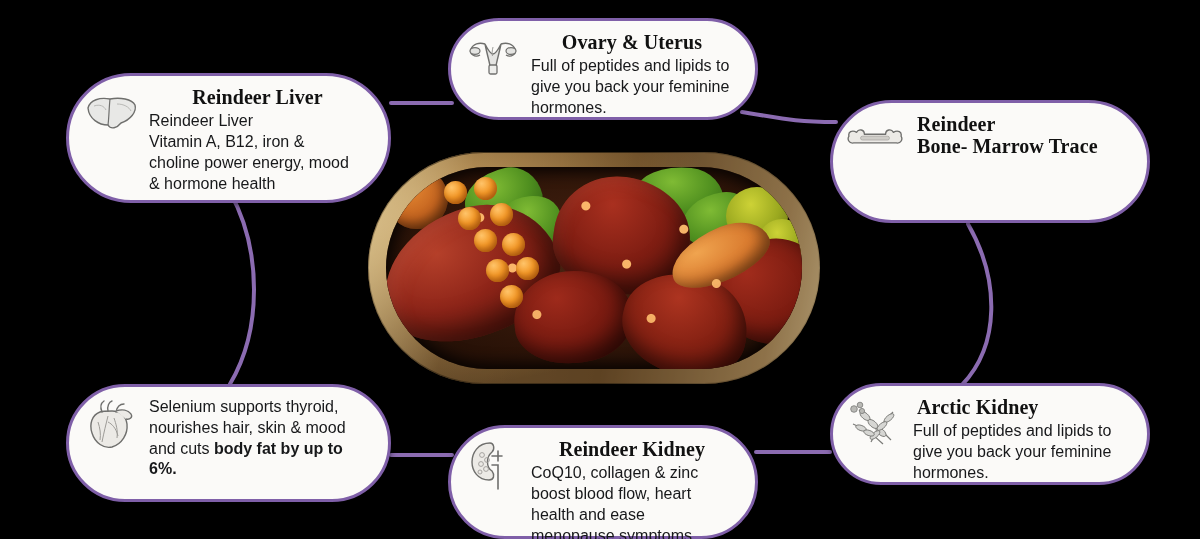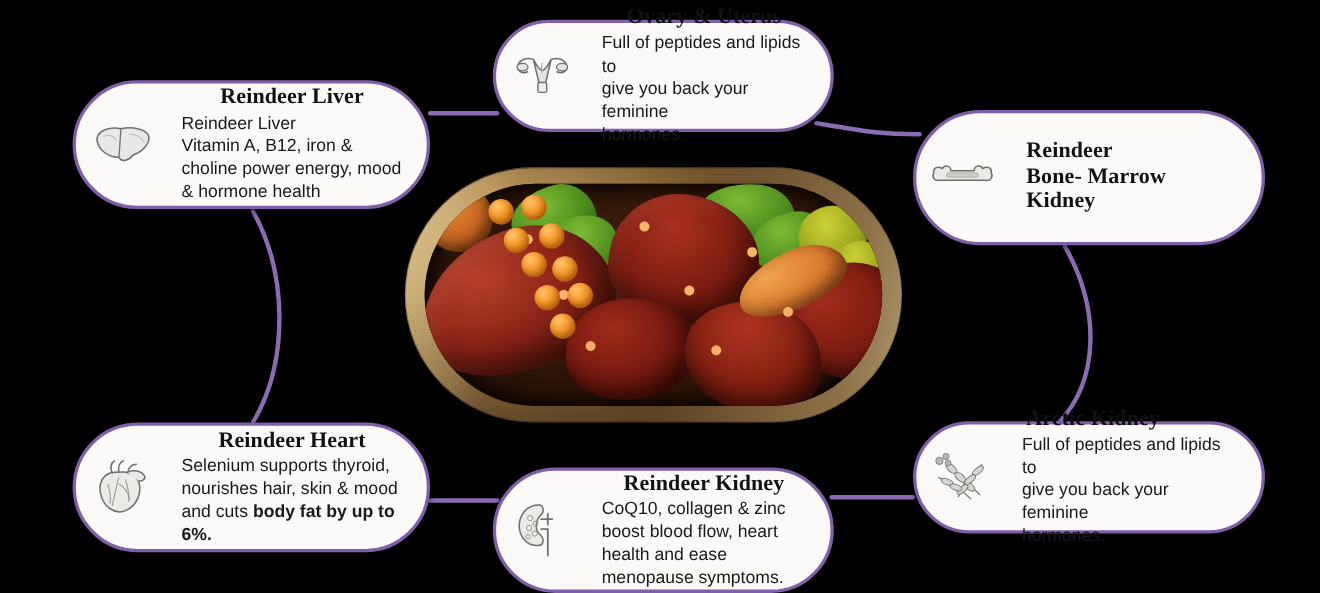--- a/index.html
+++ b/index.html
@@ -143,22 +143,22 @@
     border-radius: 50%;
   }
 
   
   .card {
     position: absolute;
     background: #fbfaf8;
     border: 3px solid #7f5fa8;
     border-radius: 999px;
     display: flex;
-    align-items: center;
-    gap: 26px;
+    align-items: flex-start;
+    gap: 10px;
     padding: 10px 22px 10px 14px;
     box-shadow: 0 2px 6px rgba(0,0,0,0.55);
   }
   .card-icon {
     flex: 0 0 auto;
     width: 56px; height: 56px;
     display: flex; align-items: center; justify-content: center;
   }
   .card-icon svg { display: block; }
   .card-body { flex: 1 1 auto; min-width: 0; }
@@ -176,21 +176,21 @@
   .card-desc {
     font-family: "Liberation Sans", sans-serif;
     font-size: 16px;
     line-height: 1.30;
     color: #17181a;
     white-space: pre-line;
   }
   .card-desc b { font-weight: bold; }
 
   
-  #card-liver   { left: 66px;  top: 73px;  width: 325px; height: 117px; }
+  #card-liver   { left: 66px;  top: 73px;  width: 325px; height: 130px; }
   #card-ovary   { left: 448px; top: 18px;  width: 310px; height: 102px; }
   #card-bone    { left: 830px; top: 100px; width: 320px; height: 123px; }
   #card-herbs   { left: 830px; top: 383px; width: 320px; height: 102px; }
   #card-kidney  { left: 448px; top: 425px; width: 310px; height: 114px; }
   #card-heart   { left: 66px;  top: 384px; width: 325px; height: 118px; }
 
   #card-liver  .card-title,
   #card-heart  .card-title,
   #card-kidney .card-title,
   #card-ovary  .card-title { text-align: center; }
@@ -291,21 +291,21 @@
   <div class="card" id="card-bone">
     <div class="card-icon">
       <svg width="58" height="30" viewBox="0 0 58 30">
         <path d="M10 6 C5 3, 1 6, 2 10 C0 13, 2 18, 7 17 L51 17 C56 18, 58 13, 56 10 C57 6, 53 3, 48 6
                  C46 2, 40 3, 40 8 L18 8 C18 3, 12 2, 10 6 Z" fill="#eceae6" stroke="#6f6f6d" stroke-width="1.4" stroke-linejoin="round"></path>
         <rect x="14" y="10" width="30" height="4" rx="2" fill="#cfcdc8" stroke="#a2a09b" stroke-width="0.7"></rect>
       </svg>
     </div>
     <div class="card-body">
       <div class="card-title">Reindeer
-Bone- Marrow Kidney</div>
+Bone- Marrow Trace</div>
     </div>
   </div>
 
   <div class="card" id="card-herbs">
     <div class="card-icon">
       <svg width="56" height="48" viewBox="0 0 56 48">
         <g stroke="#7a7a77" stroke-width="1.2" fill="none">
           <path d="M12 10 C22 18, 32 28, 44 40"></path>
           <path d="M46 12 C38 20, 30 30, 24 42"></path>
           <path d="M6 24 C16 28, 26 34, 36 44"></path>
@@ -366,21 +366,20 @@
         <path d="M30 13 C36 11, 42 12, 45 16 C47 19, 44 22, 40 21" fill="#eceae6" stroke="#6f6f6d" stroke-width="1.3"></path>
         <g stroke="#9d9b97" stroke-width="1" fill="none">
           <path d="M22 18 C20 26, 18 34, 16 44"></path>
           <path d="M22 24 C26 26, 30 30, 32 38"></path>
           <path d="M28 20 C30 26, 32 32, 31 40"></path>
           <path d="M12 24 C14 30, 15 36, 14 42"></path>
         </g>
       </svg>
     </div>
     <div class="card-body">
-      <div class="card-title">Reindeer Heart</div>
       <div class="card-desc"><span>Selenium supports thyroid,
 nourishes hair, skin &amp; mood
 and cuts </span><b>body fat by up to
 6%.</b></div>
     </div>
   </div>
 
 </div>
 
 </body></html>

